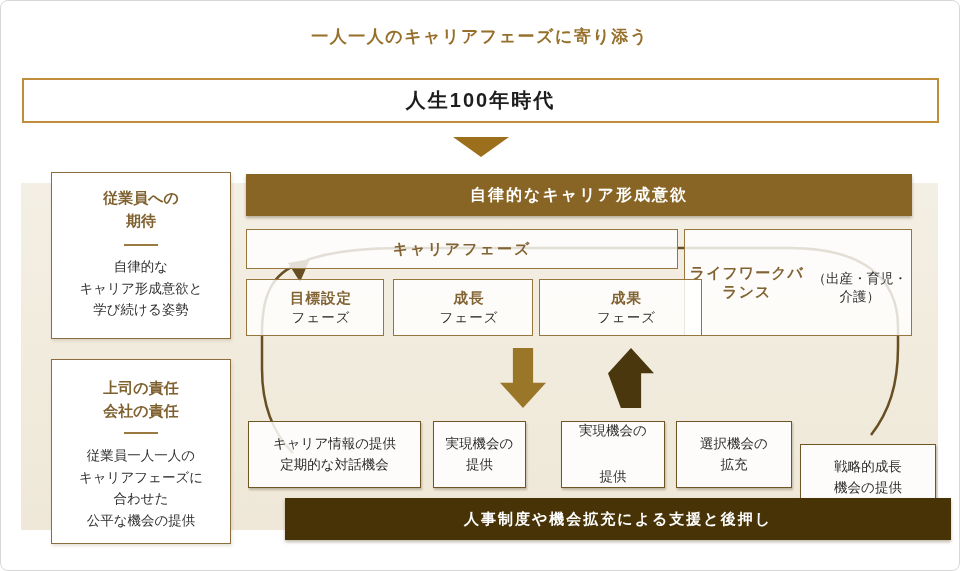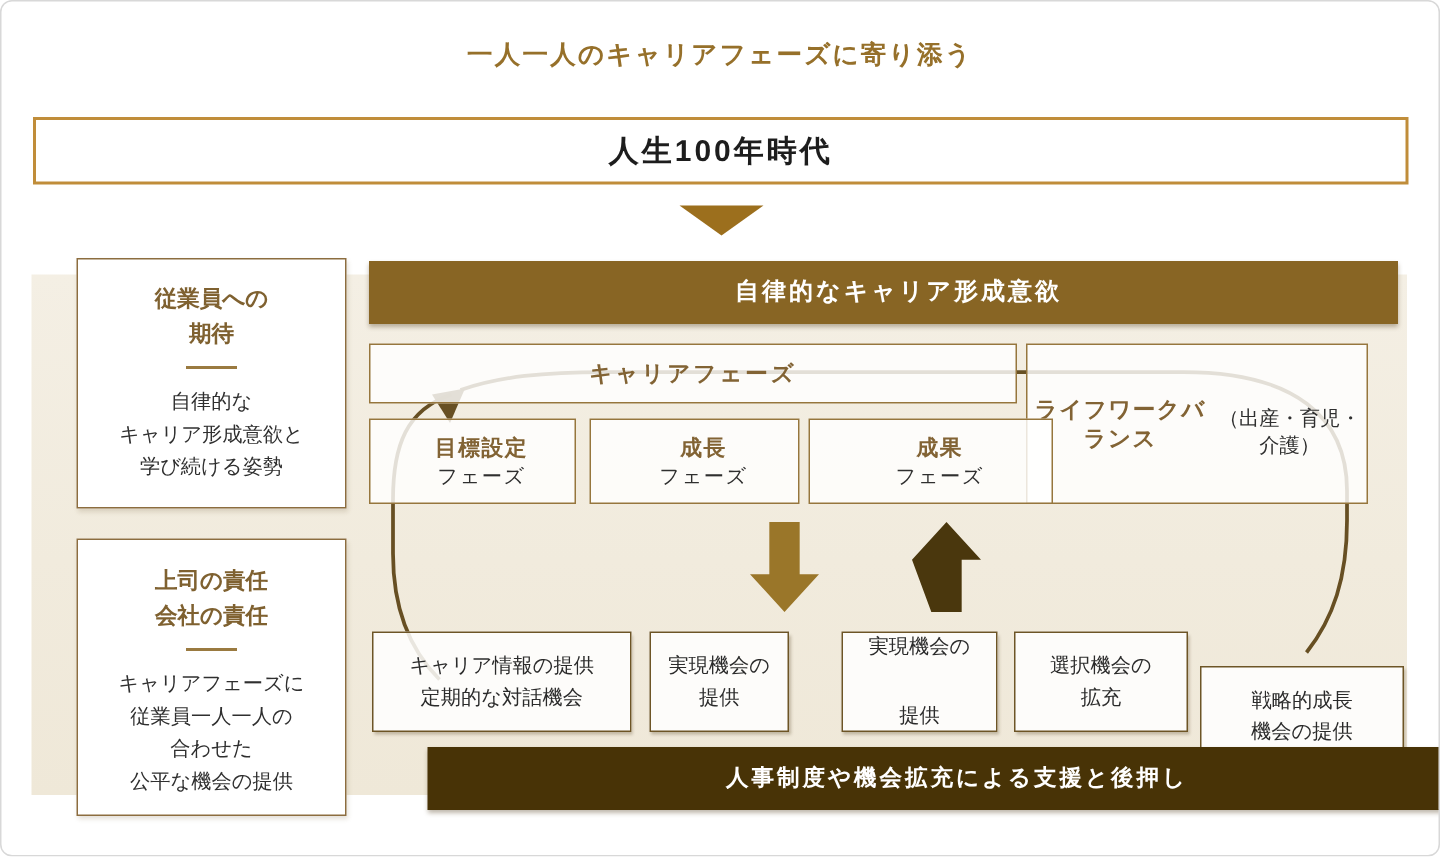--- a/index.html
+++ b/index.html
@@ -8,23 +8,23 @@
   .abs{position:absolute;}
   .page-title{left:0;top:24px;width:100%;text-align:center;font-size:17px;font-weight:bold;color:#96702a;letter-spacing:1.5px;}
   .life-box{left:21px;top:77px;width:913px;height:41px;background:#fff;border:2px solid #c08d3a;display:flex;align-items:center;justify-content:center;font-size:20px;font-weight:bold;color:#1d1d1d;letter-spacing:2px;}
   .tri-down{left:452px;top:136px;width:0;height:0;border-left:28px solid transparent;border-right:28px solid transparent;border-top:20px solid #9c6f1d;}
   .panel{left:20px;top:182px;width:917px;height:347px;background:linear-gradient(180deg,#f4efe4 0%,#f1ebdd 55%,#efe8d8 100%);}
   .loop-svg{left:0;top:0;width:958px;height:569px;pointer-events:none;}
   .side-box{left:50px;width:180px;background:#ffffff;border:1.5px solid #8c6d3f;box-sizing:border-box;text-align:center;box-shadow:1px 2px 3px rgba(110,90,50,0.18);}
   .side-box .head{font-size:15px;font-weight:bold;color:#7f6130;line-height:1.5;}
   .side-box .rule{width:34px;height:2px;background:#9a7a40;margin:10px auto 11px auto;}
   .side-box .body{font-size:13.5px;color:#2f2f2f;line-height:1.6;}
-  .box-a{top:171px;height:167px;padding-top:16px;}
+  .box-a{top:171px;height:167px;padding-top:16px;font-family:Liberation Mono, monospace;}
   .box-b{top:358px;height:185px;padding-top:17px;}
-  .bar{left:245px;width:666px;height:42px;color:#fff;font-weight:bold;text-align:center;line-height:42px;letter-spacing:2px;box-shadow:0 2px 3px rgba(70,50,15,0.35);padding-left:20px;}
+  .bar{left:245px;width:666px;height:42px;color:#fff;font-weight:bold;text-align:center;line-height:42px;letter-spacing:2px;box-shadow:0 2px 3px rgba(70,50,15,0.35);}
   .bar-top{top:173px;background:#886524;font-size:16px;}
   .bar-bottom{top:497px;background:#483306;font-size:15px;margin-left:39px;}
   .wbox{background:rgba(255,255,255,0.82);border:1.5px solid #96763d;box-sizing:border-box;text-align:center;}
   .career-box{left:245px;top:228px;width:432px;height:40px;display:flex;align-items:center;justify-content:center;font-size:15px;font-weight:bold;color:#826334;letter-spacing:2px;}
   .lifework-box{left:683px;top:228px;width:228px;height:107px;display:flex;align-items:center;justify-content:center;}
   .lifework-box .lw-head{font-size:15px;font-weight:bold;color:#826334;letter-spacing:1px;}
   .lifework-box .lw-sub{font-size:13.5px;color:#2f2f2f;margin-top:10px;}
   .phase-box{top:278px;height:57px;display:flex;flex-direction:column;align-items:center;justify-content:center;padding-left:12px;}
   .phase-box .p1{font-size:14.5px;font-weight:bold;color:#826334;letter-spacing:1px;}
   .phase-box .p2{font-size:13.5px;color:#2f2f2f;margin-top:1px;letter-spacing:1px;}
@@ -67,22 +67,22 @@
     </div>
   </div>
 
   <div class="abs side-box box-b">
     <div class="head">
       <div>上司の責任</div>
       <div>会社の責任</div>
     </div>
     <div class="rule"></div>
     <div class="body">
+      <div>従業員一人一人の</div>
       <div>キャリアフェーズに</div>
-      <div>従業員一人一人の</div>
       <div>合わせた</div>
       <div>公平な機会の提供</div>
     </div>
   </div>
 
   <div class="abs bar bar-top">自律的なキャリア形成意欲</div>
 
   <div class="abs wbox career-box">キャリアフェーズ</div>
 
   <div class="abs wbox lifework-box">

